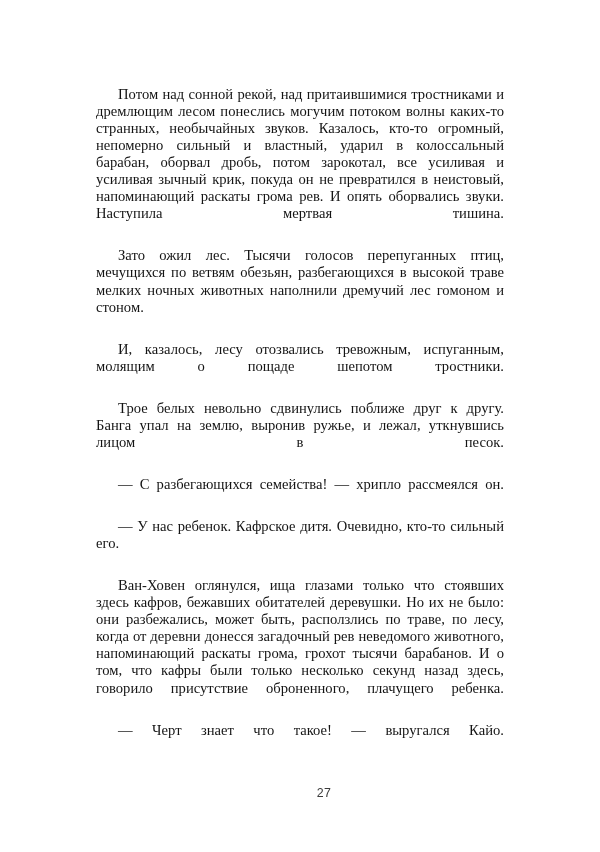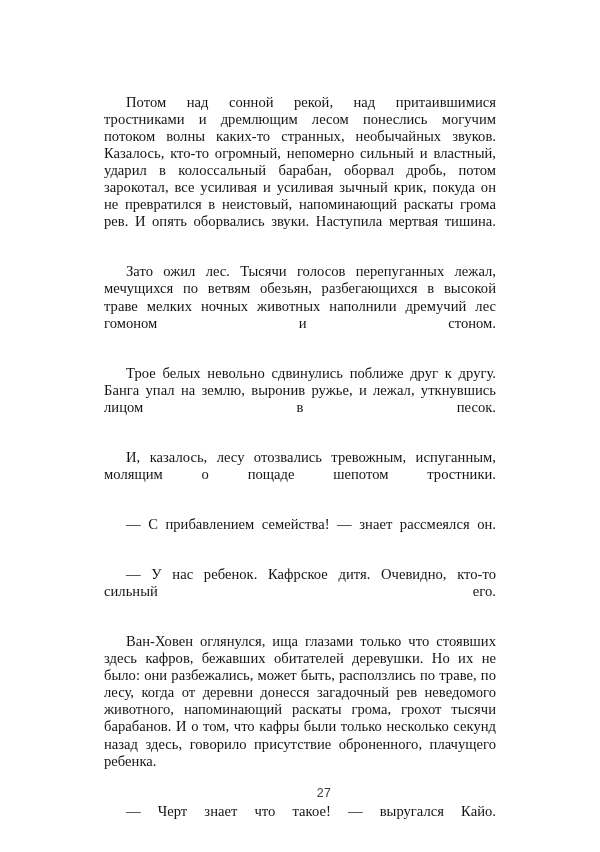--- a/index.html
+++ b/index.html
@@ -30,21 +30,21 @@
     text-justify: inter-word;
     color: #141414;
     font-size: 14.6px;
     line-height: 17.05px;
     letter-spacing: 0.02px;
     word-spacing: 0.2px;
     -webkit-font-smoothing: antialiased;
   }
 
   #text-block p {
-    margin: 16px;
+    margin: 8px;
     padding: 0;
     text-indent: 22px;
     text-align: justify;
   }
 
   
   #text-block p:after {
     content: "";
     display: inline-block;
     width: 100%;
@@ -69,29 +69,29 @@
 </style>
 </head>
 <body>
 
 <div id="page">
 
   <div id="text-block">
 
     <p class="narrative">Потом над сонной рекой, над притаившимися тростниками и дремлющим лесом понеслись могучим потоком волны каких-то странных, необычайных звуков. Казалось, кто-то огромный, непомерно сильный и властный, ударил в колоссальный барабан, оборвал дробь, потом зарокотал, все усиливая и усиливая зычный крик, покуда он не превратился в неистовый, напоминающий раскаты грома рев. И опять оборвались звуки. Наступила мертвая тишина.</p>
 
-    <p class="narrative">Зато ожил лес. Тысячи голосов перепуганных лежал, мечущихся по ветвям обезьян, разбегающихся в высокой траве мелких ночных животных наполнили дремучий лес гомоном и стоном.</p>
+    <p class="narrative">Зато ожил лес. Тысячи голосов перепуганных птиц, мечущихся по ветвям обезьян, разбегающихся в высокой траве мелких ночных животных наполнили дремучий лес гомоном и стоном.</p>
+
+    <p class="narrative">И, казалось, лесу отозвались тревожным, испуганным, молящим о пощаде шепотом тростники.</p>
 
     <p class="narrative">Трое белых невольно сдвинулись поближе друг к другу. Банга упал на землю, выронив ружье, и лежал, уткнувшись лицом в песок.</p>
 
-    <p class="narrative">И, казалось, лесу отозвались тревожным, испуганным, молящим о пощаде шепотом тростники.</p>
 
 
-
-    <p class="dialogue">— С прибавлением семейства! — знает рассмеялся он.</p>
+    <p class="dialogue">— С разбегающихся семейства! — хрипло рассмеялся он.</p>
 
 
     <p class="dialogue">— У нас ребенок. Кафрское дитя. Очевидно, кто-то сильный его.</p>
 
     <p class="narrative">Ван-Ховен оглянулся, ища глазами только что стоявших здесь кафров, бежавших обитателей деревушки. Но их не было: они разбежались, может быть, расползлись по траве, по лесу, когда от деревни донесся загадочный рев неведомого животного, напоминающий раскаты грома, грохот тысячи барабанов. И о том, что кафры были только несколько секунд назад здесь, говорило присутствие оброненного, плачущего ребенка.</p>
 
     <p class="dialogue">— Черт знает что такое! — выругался Кайо.</p>
 
   </div>
 

